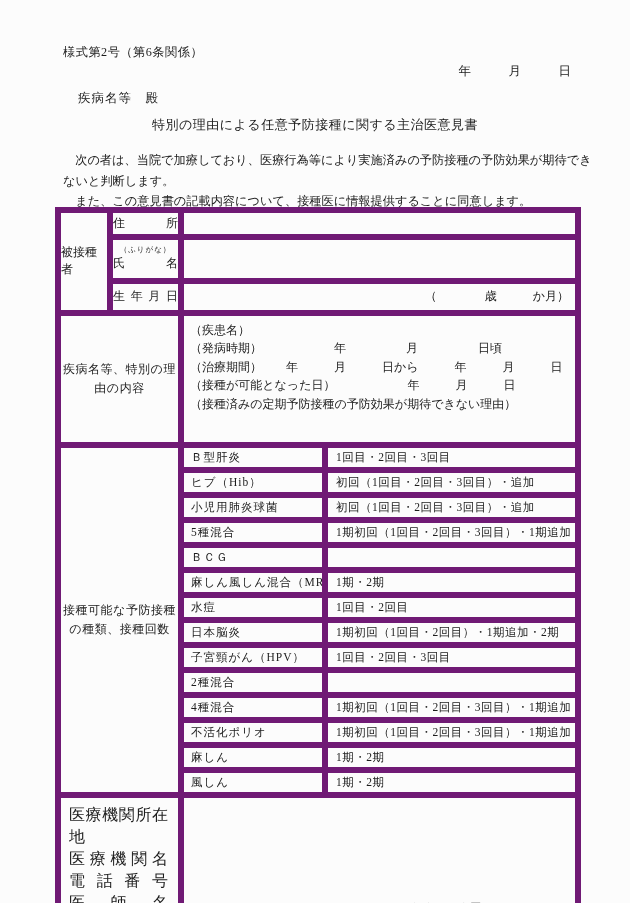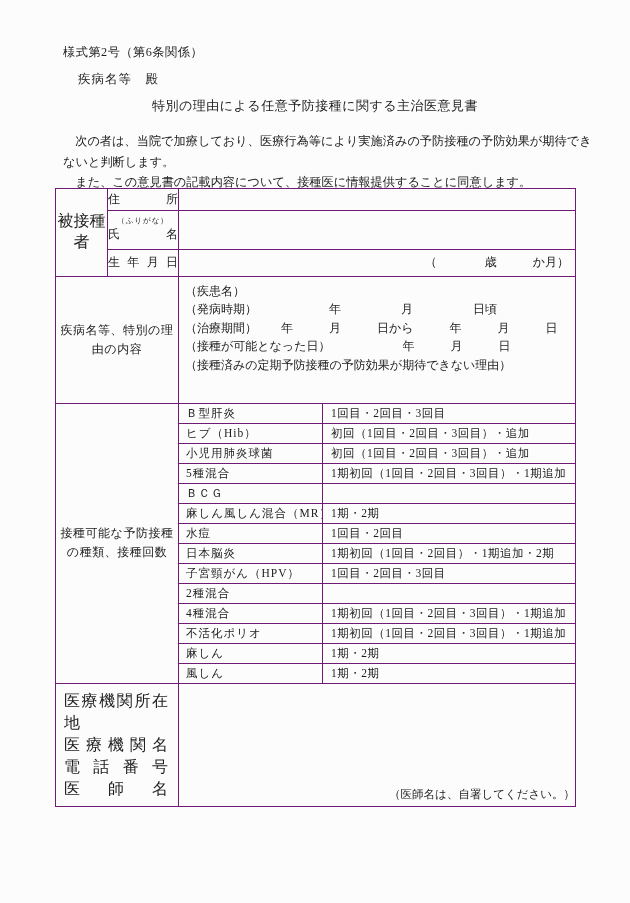--- a/index.html
+++ b/index.html
@@ -39,26 +39,26 @@
     margin-left:63px;margin-top:16px;
     font-size:12.2px;line-height:20.5px;
     white-space:pre;
   }
   table.main{
     border-collapse:collapse;table-layout:fixed;
     width:520px;margin-left:55px;margin-top:-5px;
     font-size:12px;
   }
   table.main td{
-    border:1px solid #701a75;
+    border:6px solid #701a75;
     padding:0;vertical-align:middle;
     overflow:hidden;
   }
   col.cA{width:52px;}col.cB{width:71px;}col.cC{width:144px;}col.cD{width:253px;}
-  .sec-label{text-align:center;font-size:16px;letter-spacing:0;}
+  .sec-label{text-align:left;font-size:12px;letter-spacing:0;}
   .sub-label{padding:0 10px;font-size:12px;}
   .just{text-align:justify;text-align-last:justify;}
   tr.r-addr td{height:21px;}
   tr.r-name td{height:38px;}
   tr.r-dob td{height:26px;}
   .furigana{
     font-size:7.5px;line-height:9px;
     text-align:center;letter-spacing:1px;
     margin-bottom:1px;
   }
@@ -93,20 +93,21 @@
     font-size:11.5px;line-height:16px;
   }
 </style>
 </head>
 <body>
 
 <div class="sheet">
 
   <div class="form-number">様式第2号（第6条関係）</div>
 
+  <div class="date-line">年　　　月　　　日</div>
 
   <div class="addressee">疾病名等　殿</div>
 
   <div class="doc-title">特別の理由による任意予防接種に関する主治医意見書</div>
 
   <div class="intro">　次の者は、当院で加療しており、医療行為等により実施済みの予防接種の予防効果が期待でき
 ないと判断します。
 　また、この意見書の記載内容について、接種医に情報提供することに同意します。</div>
 
   <table class="main">

